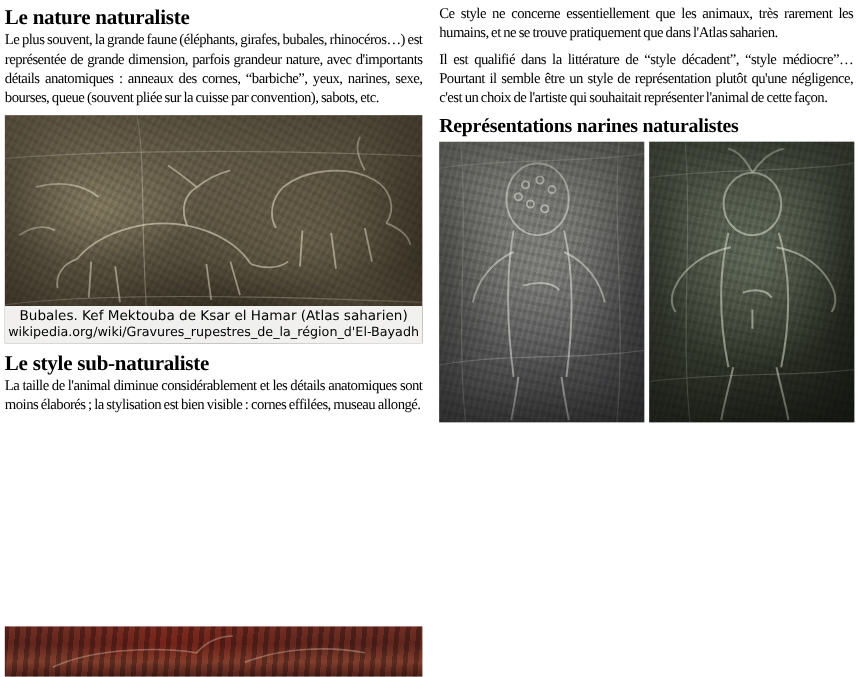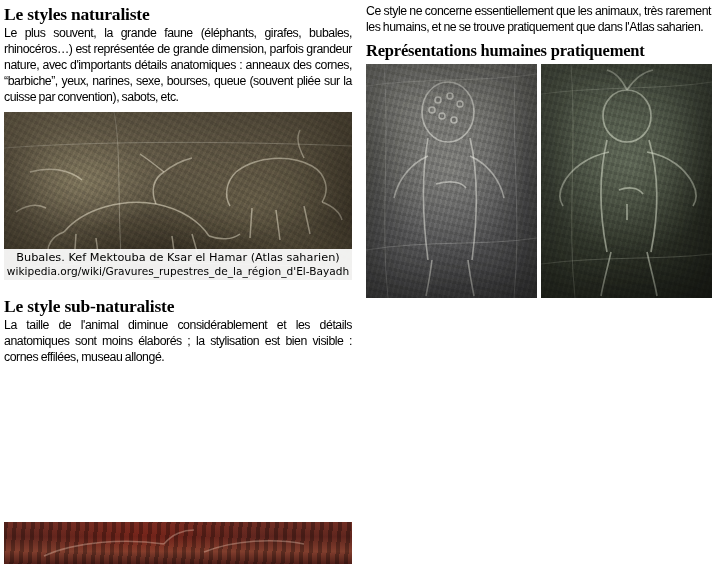--- a/index.html
+++ b/index.html
@@ -39,37 +39,37 @@
     font-weight: bold;
     font-size: 17.5px;
     margin: 0 0 2px 0;
     line-height: 1.15;
     letter-spacing: -0.2px;
   }
   h2.heading.small {
     font-size: 16.5px;
   }
   p.body {
-    font-family: Liberation Sans, sans-serif;
+    font-family: Liberation Serif, serif;
     font-size: 12.3px;
     line-height: 1.30;
     margin: 0 0 6px 0;
     text-align: justify;
     letter-spacing: -0.45px;
     word-spacing: -0.5px;
   }
   p.body.tight {
     margin-bottom: 21px;
   }
 
   
   .photo-bubales {
     position: relative;
     width: 348px;
-    height: 168px;
+    height: 190px;
     margin: 2px 0 0 0;
     overflow: hidden;
     background: #6b6252;
     background:
       radial-gradient(ellipse 120px 70px at 22% 40%, rgba(150,140,110,0.55), rgba(0,0,0,0) 70%),
       radial-gradient(ellipse 140px 90px at 72% 55%, rgba(120,110,85,0.5), rgba(0,0,0,0) 72%),
       radial-gradient(ellipse 200px 120px at 50% 110%, rgba(40,34,24,0.85), rgba(0,0,0,0) 75%),
       linear-gradient(165deg, #8a7f66 0%, #6d6450 28%, #554d3c 55%, #4a4334 75%, #6a6049 100%);
   }
   .photo-bubales .grain {
@@ -157,21 +157,21 @@
   }
   svg.overlay { position: absolute; inset: 0; }
 </style>
 </head>
 <body>
 
 <div class="page">
 
   <div class="col col-left">
 
-    <h2 class="heading">Le styles naturaliste</h2>
+    <h2 class="heading">Le nature naturaliste</h2>
     <p class="body">Le plus souvent, la grande faune (éléphants, girafes, bubales, rhinocéros…) est représentée de grande dimension, parfois grandeur nature, avec d'importants détails anatomiques : anneaux des cornes, “barbiche”, yeux, narines, sexe, bourses, queue (souvent pliée sur la cuisse par convention), sabots, etc.</p>
 
     <div class="photo-bubales">
       <div class="grain"></div>
       <svg class="overlay" width="348" height="190" viewBox="0 0 348 190">
         <g stroke="rgba(235,228,205,0.55)" fill="none" stroke-width="1.5">
           <path d="M60 120 C 80 96, 120 86, 152 92 C 178 97, 196 110, 205 124"></path>
           <path d="M152 92 C 146 78, 150 66, 160 60"></path>
           <path d="M160 60 C 150 52, 142 46, 136 42"></path>
           <path d="M160 60 C 170 52, 180 48, 188 46"></path>
@@ -198,41 +198,42 @@
           <path d="M110 0 C 118 40, 112 96, 120 190"></path>
         </g>
       </svg>
       <div class="dark-edge"></div>
       <div class="photo-caption">
         <div>Bubales. Kef Mektouba de Ksar el Hamar (Atlas saharien)</div>
         <div class="line2">wikipedia.org/wiki/Gravures_rupestres_de_la_région_d'El-Bayadh</div>
       </div>
     </div>
 
-    <h2 class="heading" style="margin-top:16px;">Le style sub-naturaliste</h2>
+    <h2 class="heading" style="margin-top:6px;">Le style sub-naturaliste</h2>
     <p class="body tight">La taille de l'animal diminue considérablement et les détails anatomiques sont moins élaborés ; la stylisation est bien visible : cornes effilées, museau allongé.</p>
 
     <div class="photo-redrock">
       <div class="tex"></div>
       <svg class="overlay" width="348" height="42" viewBox="0 0 348 42">
         <g stroke="rgba(240,210,190,0.35)" fill="none" stroke-width="1.4">
           <path d="M40 34 C 70 20, 120 16, 160 22"></path>
           <path d="M160 22 C 168 12, 180 8, 190 8"></path>
           <path d="M200 30 C 230 18, 270 16, 300 22"></path>
         </g>
       </svg>
     </div>
   </div>
 
   <div class="col col-right">
 
     <p class="body">Ce style ne concerne essentiellement que les animaux, très rarement les humains, et ne se trouve pratiquement que dans l'Atlas saharien.</p>
 
-
-    <h2 class="heading small">Représentations humaines pratiquement</h2>
+    <p class="body">Il est qualifié dans la littérature de “style décadent”, “style médiocre”… Pourtant il semble être un style de représentation plutôt qu'une négligence, c'est un choix de l'artiste qui souhaitait représenter l'animal de cette façon.</p>
+
+    <h2 class="heading small">Représentations narines naturalistes</h2>
 
     <div class="humans">
 
       <div class="human human-a">
         <div class="grain"></div>
         <svg class="overlay" width="171" height="234" viewBox="0 0 171 234">
           <g stroke="rgba(240,240,232,0.50)" fill="none" stroke-width="1.6">
             <ellipse cx="82" cy="48" rx="26" ry="30"></ellipse>
             <circle cx="72" cy="36" r="3"></circle>
               <circle cx="84" cy="32" r="3"></circle>

